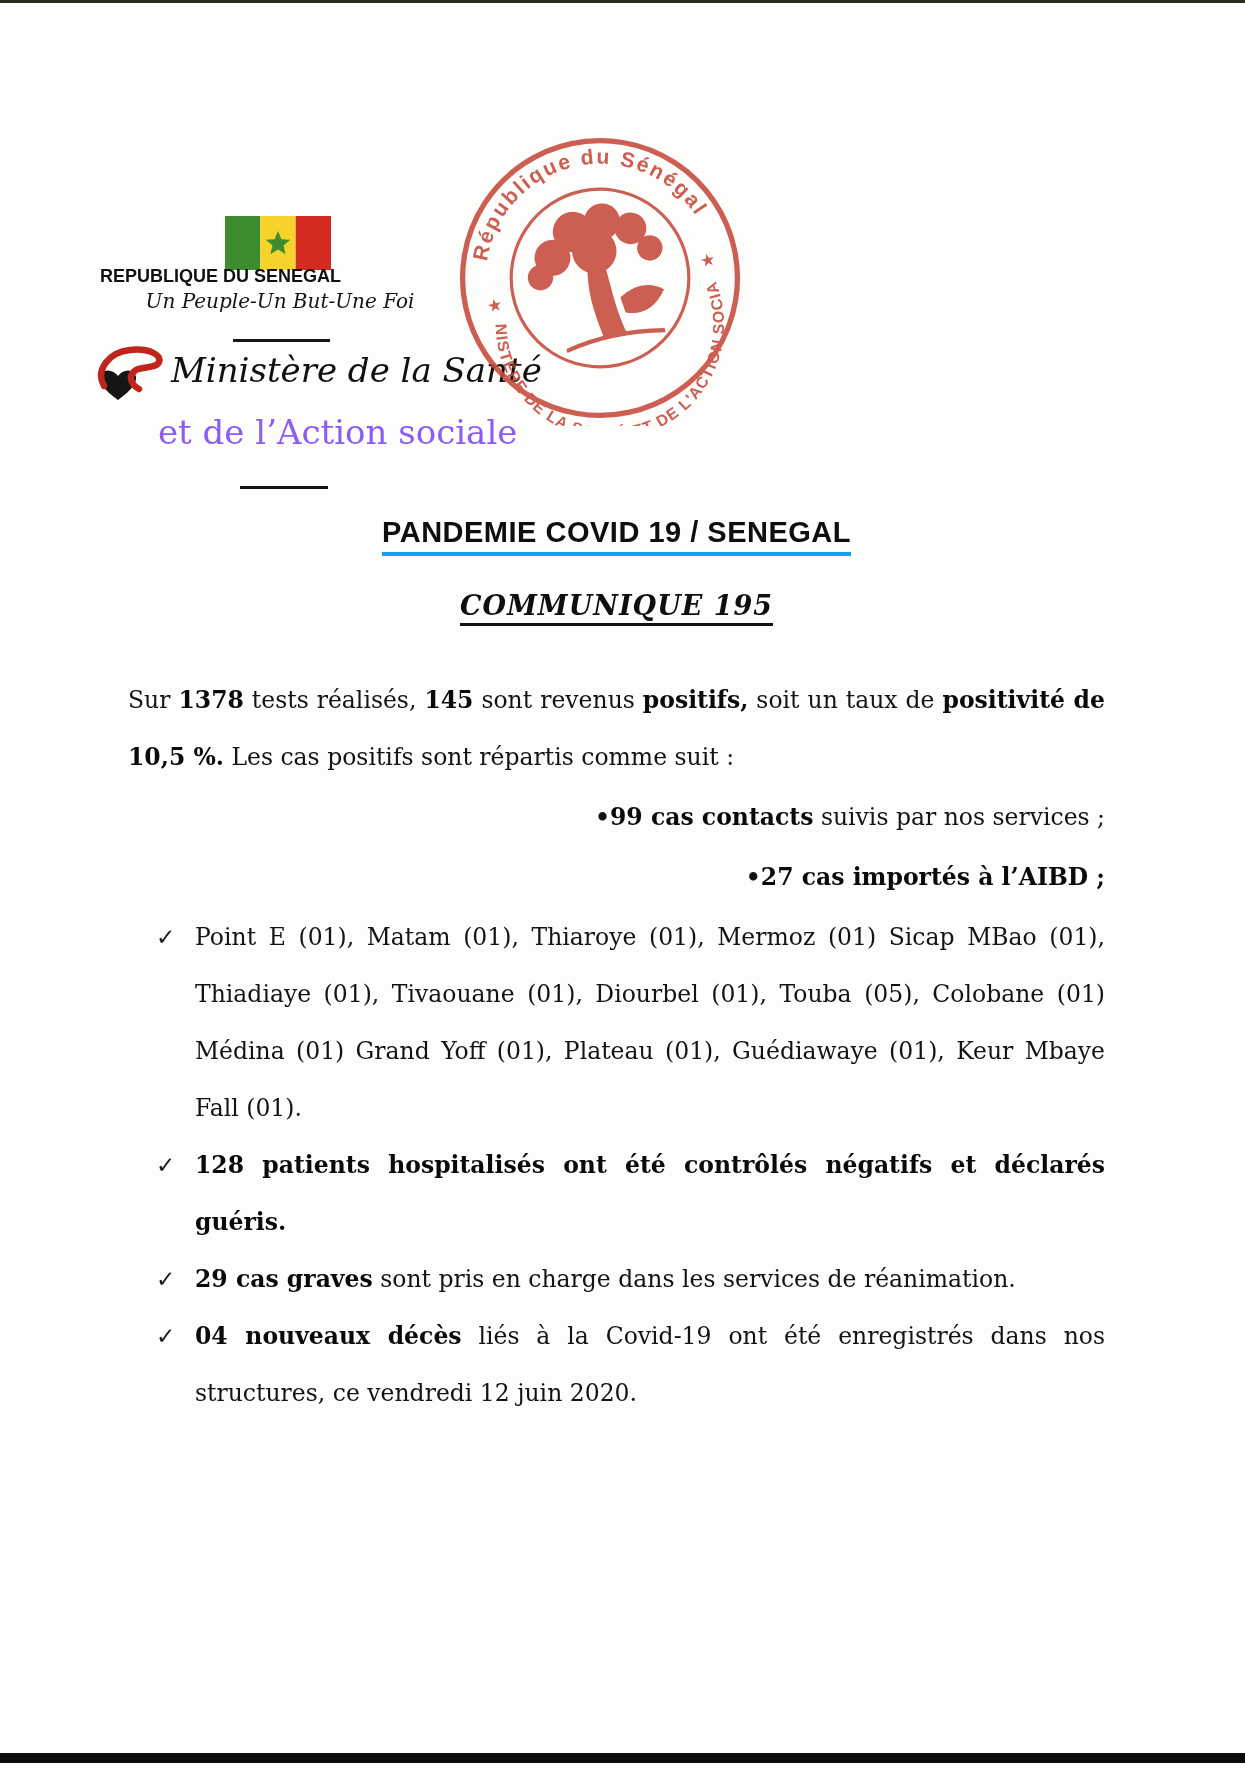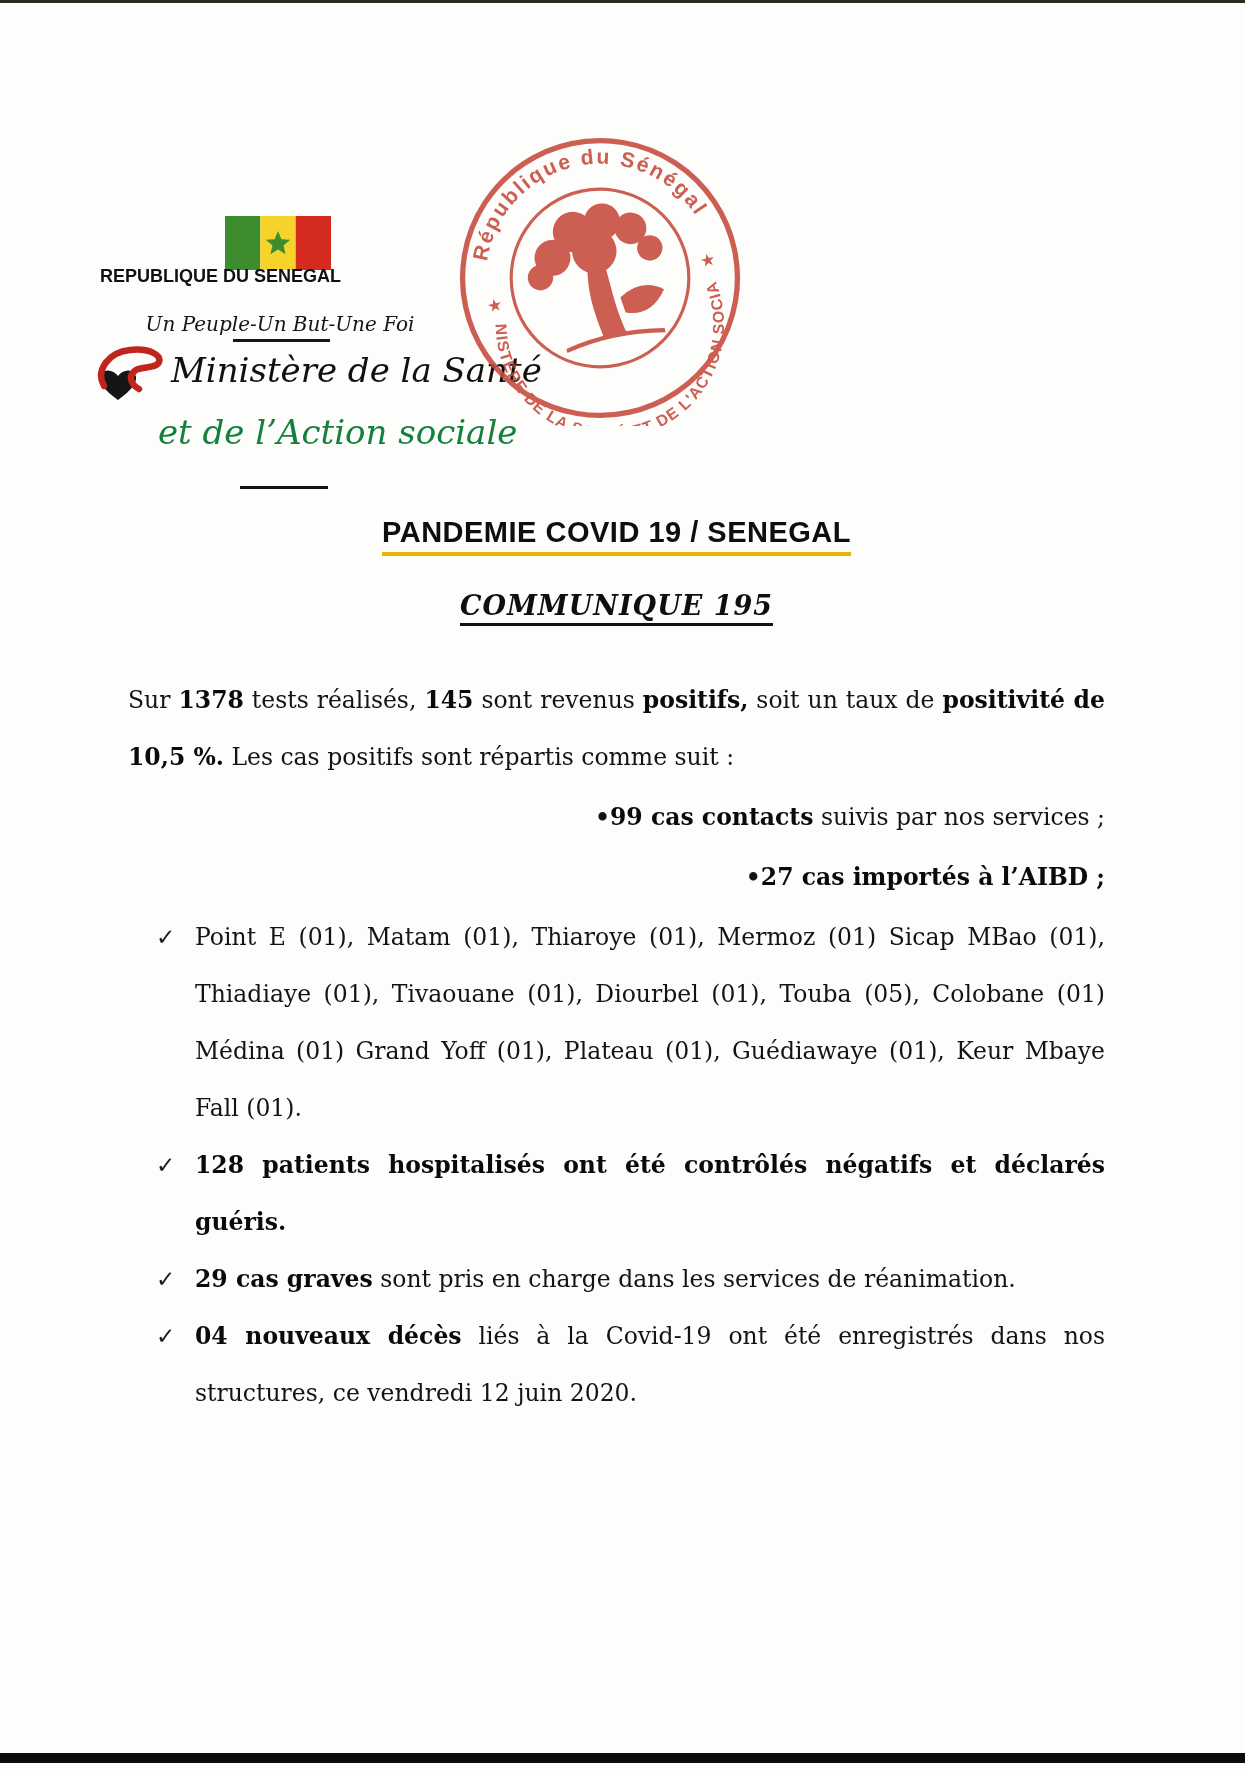--- a/index.html
+++ b/index.html
@@ -13,38 +13,38 @@
   .edge-bottom { position:absolute; top:1753px; left:0; width:100%; height:10px; background:#0b0b0b; }
 
   
   .flag { position:absolute; left:225px; top:216px; width:106px; height:54px; }
   .republic {
     position:absolute; left:100px; top:266px; width:360px; text-align:left;
     font-family:"Liberation Sans", sans-serif; font-weight:bold; font-size:18px; color:#101010;
   }
   .motto {
     position:absolute; left:100px; top:289px; width:360px; text-align:center;
-    font-style:italic; font-size:20px; color:#141414;margin-top:23px;
+    font-style:italic; font-size:20px; color:#141414;
   }
   .hdr-div1 { position:absolute; left:233px; top:339px; width:97px; height:3px; background:#151515; }
   .ministry-logo { position:absolute; left:94px; top:342px; width:80px; height:70px; }
   .ministry-1 { position:absolute; left:171px; top:350px; font-style:italic; font-size:34px; color:#101010; }
-  .ministry-2 { position:absolute; left:158px; top:412px; font-style:italic; font-size:34px; color:#15803d; }
+  .ministry-2 { position:absolute; left:158px; top:412px; font-size:34px; color:#8b5cf6; }
   .hdr-div2 { position:absolute; left:240px; top:486px; width:88px; height:3px; background:#151515; }
   .dateline { position:absolute; left:778px; top:343px; font-style:italic; font-size:31px; color:#101010; letter-spacing:1px; }
   .stamp { position:absolute; left:452px; top:130px; width:296px; height:296px; opacity:.87; }
 
   
   .title-main {
     position:absolute; left:128px; top:516px; width:977px; text-align:center;
     font-family:"Liberation Sans", sans-serif;
   }
   .title-main > span {
     display:inline-block; font-weight:bold; font-size:29px; letter-spacing:.5px;
-    border-bottom:4px solid #eab308; padding-bottom:3px; color:#0e0e0e;
+    border-bottom:4px solid #0ea5e9; padding-bottom:3px; color:#0e0e0e;
   }
   .title-sub { position:absolute; left:128px; top:590px; width:977px; text-align:center; }
   .title-sub > span {
     display:inline-block; font-weight:bold; font-style:italic; font-size:27px; letter-spacing:1px;
     border-bottom:3px solid #111; padding-bottom:2px; color:#0e0e0e;
   }
 
   
   .body-text {
     position:absolute; left:128px; top:672px; width:977px;

